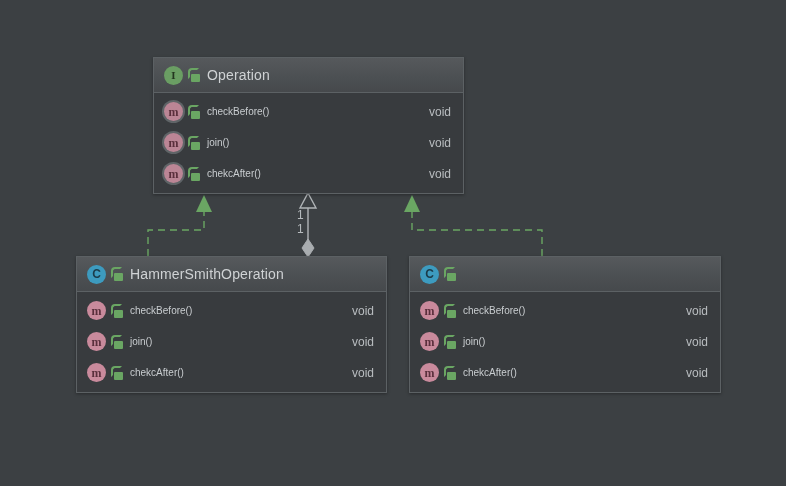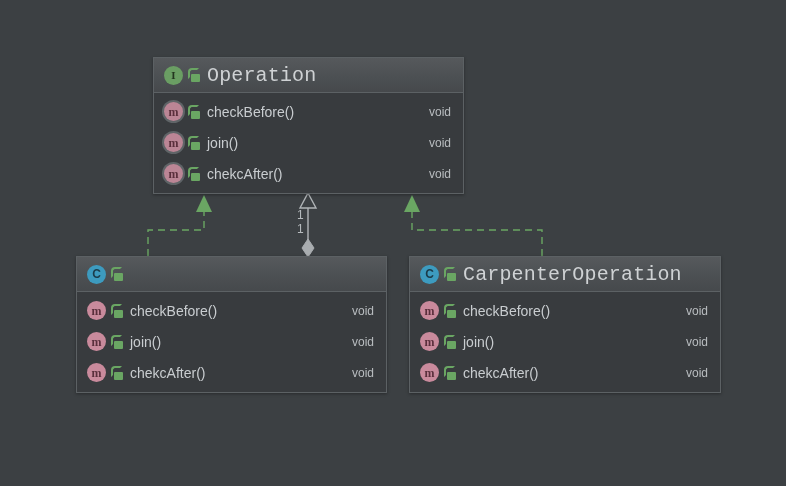--- a/index.html
+++ b/index.html
@@ -43,38 +43,37 @@
   .uml-header {
     display: flex;
     align-items: center;
     height: 34px;
     padding: 0 10px;
     background: linear-gradient(to bottom, #56595c 0%, #4c5053 55%, #46494c 100%);
     border-bottom: 1px solid #5c6164;
   }
   .uml-title {
     color: #cfd2d4;
-    font-size: 20px;
+    font-size: 14px;
     letter-spacing: .15px;
     white-space: nowrap;
     margin-left: 6px;
-    font-family: Liberation Mono, monospace;
   }
   .uml-members {
     padding: 3px 0 4px 0;
   }
   .uml-member {
     display: flex;
     align-items: center;
     height: 31px;
     padding: 0 12px 0 10px;
   }
   .uml-member-name {
     color: #c9cdd0;
-    font-size: 14px;
+    font-size: 10px;
     margin-left: 6px;
     white-space: nowrap;
   }
   .uml-member-type {
     margin-left: auto;
     color: #b9bdc0;
     font-size: 12px;
     white-space: nowrap;
   }
 
@@ -223,20 +222,21 @@
   </div>
 
   <div class="uml-node" id="node-hammersmith" style="left:76px; top:256px; width:311px;">
 
     <div class="uml-header">
       <span class="kind-icon class">C</span>
       <span class="lock-icon">
         <span class="shackle"></span>
           <span class="body"></span>
       </span>
+      <span class="uml-title">HammerSmithOperation</span>
     </div>
 
     <div class="uml-members">
       <div class="uml-member">
         <span class="kind-icon method">m</span>
         <span class="lock-icon">
           <span class="shackle"></span>
             <span class="body"></span>
         </span>
         <span class="uml-member-name">checkBefore()</span>
@@ -264,21 +264,20 @@
   </div>
 
   <div class="uml-node" id="node-carpenter" style="left:409px; top:256px; width:312px;">
 
     <div class="uml-header">
       <span class="kind-icon class">C</span>
       <span class="lock-icon">
         <span class="shackle"></span>
           <span class="body"></span>
       </span>
-      <span class="uml-title">CarpenterOperation</span>
     </div>
 
     <div class="uml-members">
       <div class="uml-member">
         <span class="kind-icon method">m</span>
         <span class="lock-icon">
           <span class="shackle"></span>
             <span class="body"></span>
         </span>
         <span class="uml-member-name">checkBefore()</span>

